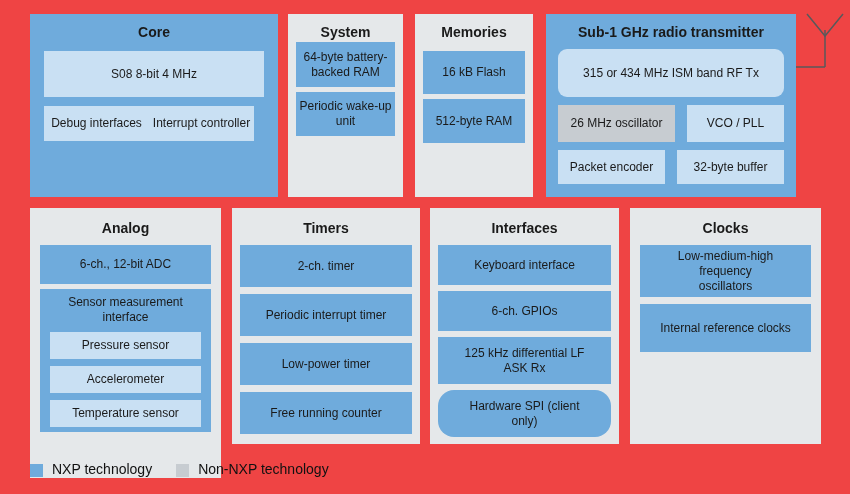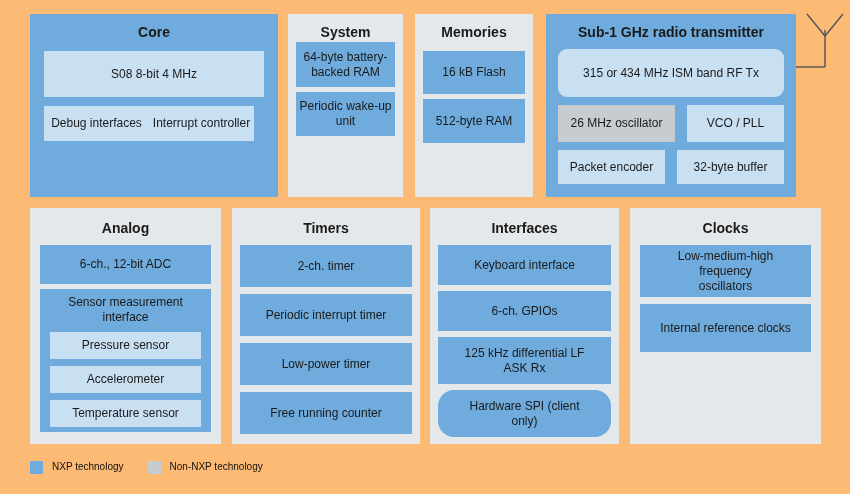--- a/index.html
+++ b/index.html
@@ -6,21 +6,21 @@
     margin: 0;
     padding: 0;
     background: #ffffff;
     font-family: "Liberation Sans", sans-serif;
     color: #1a1a1a;
   }
   .canvas {
     position: relative;
     width: 850px;
     height: 494px;
-    background: #fdba74;
+    background: #ef4444;
     overflow: hidden;
   }
   .container {
     position: absolute;
     box-sizing: border-box;
     display: flex;
     flex-direction: column;
   }
   .blue-bg   { background: var(--nxp-blue, #6FABDC); }
   .gray-bg   { background: var(--container-gray, #E5E8EA); }
@@ -64,22 +64,22 @@
   .antenna-svg line, .antenna-svg polyline {
     stroke: var(--line-gray, #58595B);
     stroke-width: 1.5;
     fill: none;
   }
   .legend {
     position: absolute;
     left: 30px;
     top: 461px;
     display: flex;
-    align-items: flex-start;
-    font-size: 10px;
+    align-items: flex-end;
+    font-size: 14px;
   }
   .swatch {
     width: 13px;
     height: 13px;
     display: inline-block;
     flex: 0 0 auto;
   }
   .legend-label {
     margin-left: 9px;
     margin-right: 24px;
@@ -125,21 +125,21 @@
       <div class="item light-item" style="flex:1; height:34px;">32-byte buffer</div>
     </div>
   </div>
 
   <svg class="antenna-svg" width="70" height="70" viewBox="0 0 70 70">
     <polyline points="27,9 45,31 63,9"></polyline>
     <line x1="45" y1="25" x2="45" y2="62"></line>
     <line x1="45" y1="62" x2="16" y2="62"></line>
   </svg>
 
-  <div class="container gray-bg" style="left:30px; top:208px; width:191px; height:236px;">
+  <div class="container gray-bg" style="left:30px; top:208px; width:191px; height:270px;">
     <div class="block-title" style="padding-top:10px;">Analog</div>
     <div class="item blue-item" style="margin:7px 10px 0 10px; height:39px;">6-ch., 12-bit ADC</div>
     <div class="container blue-bg" style="position:static; margin:5px 10px 0 10px; height:143px;">
       <div class="group-label">Sensor measurement interface</div>
       <div class="item light-item" style="margin:3px 10px 0 10px; height:27px;">Pressure sensor</div>
       <div class="item light-item" style="margin:7px 10px 0 10px; height:27px;">Accelerometer</div>
       <div class="item light-item" style="margin:7px 10px 0 10px; height:27px;">Temperature sensor</div>
     </div>
   </div>
 

